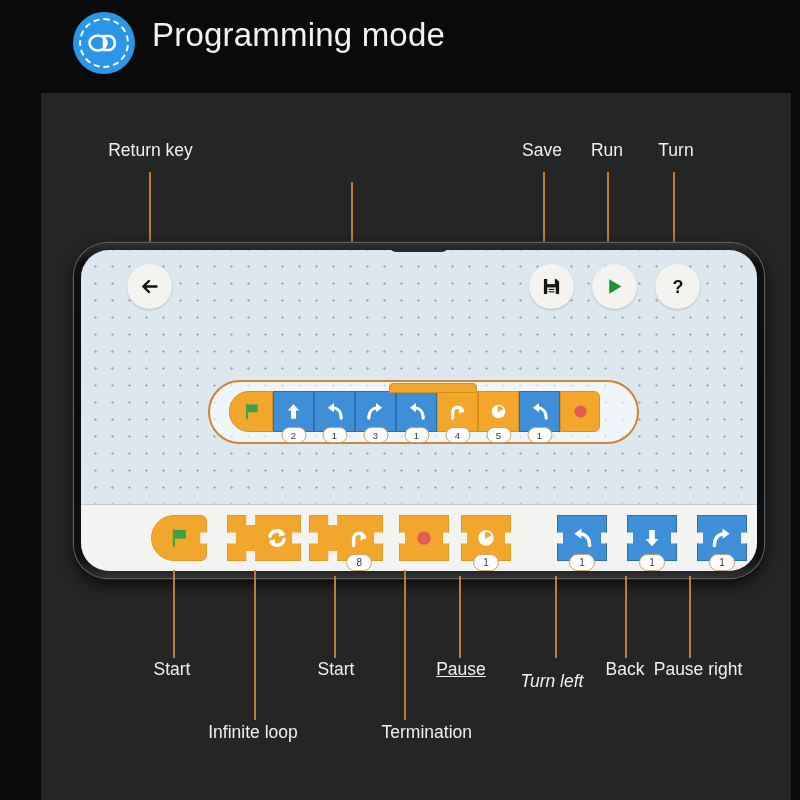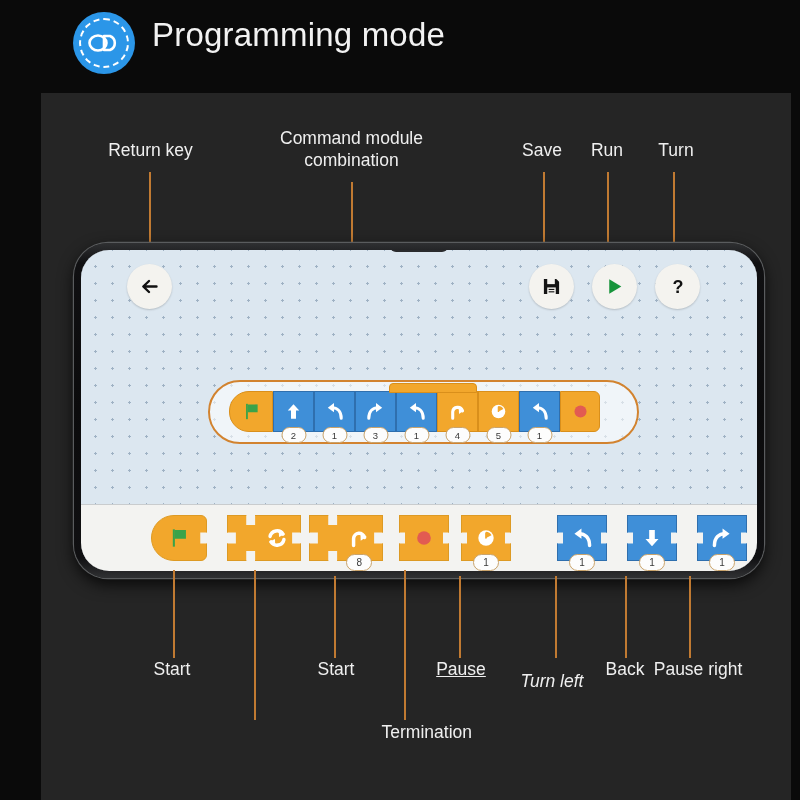--- a/index.html
+++ b/index.html
@@ -140,22 +140,20 @@
       </svg>
     </div>
     <div class="header-title">Programming mode</div>
   </div>
 
   <div class="panel"></div>
 
   <div class="ann" style="left:72px; top:140px; width:125px;">Return key</div>
   <div class="leader v" style="left:133px; top:172px; height:78px;"></div>
 
-  <div class="ann" style="left:243px; top:128px; width:185px;">Command module
-combination</div>
   <div class="leader v" style="left:335px; top:182px; height:208px;"></div>
 
   <div class="ann" style="left:492px; top:140px; width:68px;">Save</div>
   <div class="leader v" style="left:527px; top:172px; height:78px;"></div>
 
   <div class="ann" style="left:560px; top:140px; width:62px;">Run</div>
   <div class="leader v" style="left:591px; top:172px; height:78px;"></div>
 
   <div class="ann" style="left:628px; top:140px; width:64px;">Turn</div>
   <div class="leader v" style="left:657px; top:172px; height:78px;"></div>
@@ -350,20 +348,21 @@
             <div class="pbadge">1</div>
           </div>
         </div>
     </div>
   </div>
 
   <div class="leader v" style="left:157px; top:570px; height:88px;"></div>
   <div class="ann" style="left:112px; top:659px; width:88px;">Start</div>
 
   <div class="leader v" style="left:238px; top:570px; height:150px;"></div>
+  <div class="ann" style="left:167px; top:722px; width:140px;">Infinite loop</div>
 
   <div class="leader v" style="left:318px; top:576px; height:82px;"></div>
   <div class="ann" style="left:275px; top:659px; width:90px;">Start</div>
 
   <div class="leader v" style="left:388px; top:570px; height:150px;"></div>
   <div class="ann" style="left:320px; top:722px; width:136px;text-align:right;">Termination</div>
 
   <div class="leader v" style="left:443px; top:576px; height:82px;"></div>
   <div class="ann" style="left:402px; top:659px; width:86px;text-decoration:underline;">Pause</div>
 

